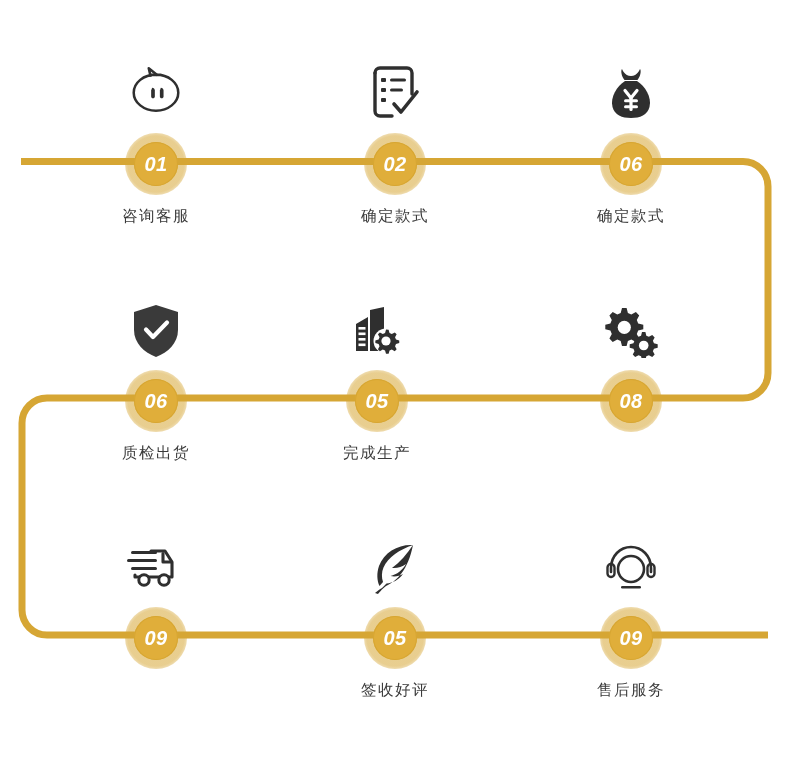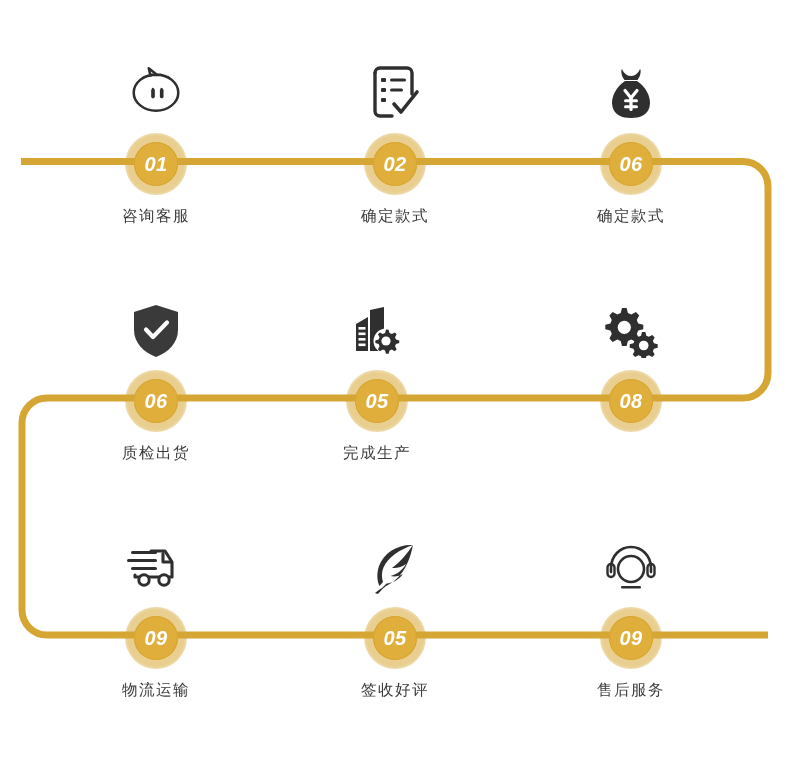--- a/index.html
+++ b/index.html
@@ -272,21 +272,20 @@
         <circle cx="39" cy="39" r="5.2" fill="#ffffff" stroke="#2f2f2f" stroke-width="3"></circle>
       </svg>
     </div>
     <div class="badge-row">
       <div class="badge">
           <div class="badge-disc">
         <span class="badge-num">09</span>
       </div>
         </div>
     </div>
-    <div class="step-label">物流运输</div>
   </div>
 
   <div class="step" style="left:315px; top:529px;">
     <div class="step-icon">
       <svg width="52" height="56" viewBox="0 0 52 56">
         <path d="M44 5 C30 4 15 12 10 26 C7.5 33 8 41 10.5 46
                  L14 42 C12.5 37.5 12.5 32 14.5 27.5
                  C19 17 31 9.5 44 5 Z" fill="#2f2f2f"></path>
         <path d="M44 5 C38 14 31 22 23 28 C28 28.5 33 27 37 24
                  C33.5 30 28 34.5 21.5 36 C26 37 30.5 36 34 34

